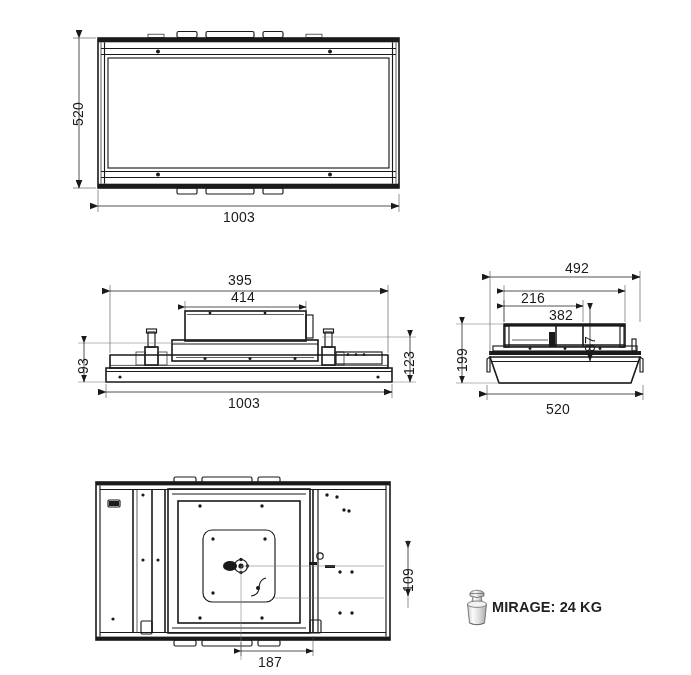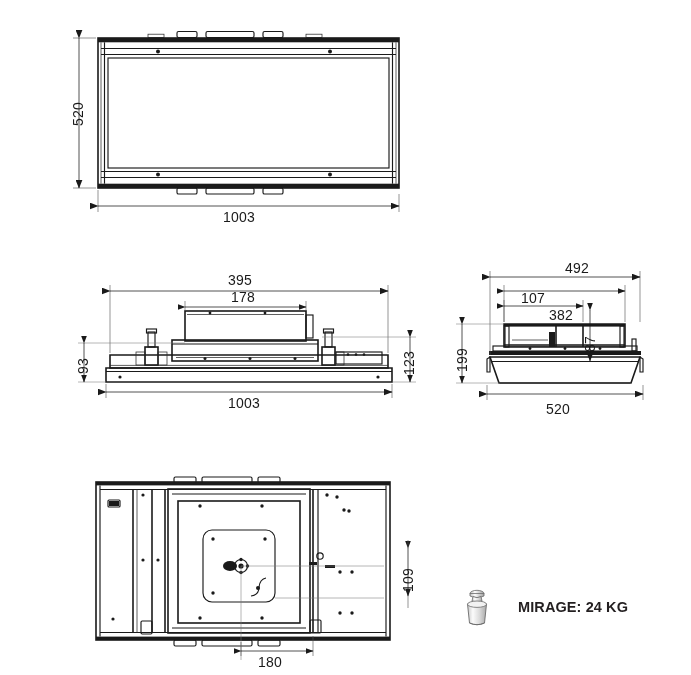--- a/index.html
+++ b/index.html
@@ -23,21 +23,21 @@
     line-height:1;
   }
   .dim.vert{
     transform-origin:left top;
     transform:rotate(-90deg);
   }
 
   
   .weight-block{
     position:absolute;left:462px;top:586px;
-    display:flex;align-items:center;gap:26px;
+    display:flex;align-items:center;gap:0;
   }
   .weight-icon{width:30px;height:42px;display:block;}
   .weight-label{
     font-family:"Liberation Sans","DejaVu Sans",sans-serif;
     font-size:14.5px;font-weight:700;color:#231f20;
     letter-spacing:0.1px;white-space:nowrap;
   }
 </style>
 </head>
 <body>
@@ -336,34 +336,34 @@
         <line class="ext" x1="313" y1="636" x2="313" y2="656"></line>
         <line class="dimline" x1="241" y1="651" x2="313" y2="651" marker-start="url(#arS)" marker-end="url(#arS)"></line>
       </g>
     </g>
   </svg>
 
   <div class="dim vert" style="left:71px;top:126px;">520</div>
   <div class="dim" style="left:223px;top:210px;">1003</div>
 
   <div class="dim" style="left:228px;top:273px;">395</div>
-  <div class="dim" style="left:231px;top:290px;">178</div>
+  <div class="dim" style="left:231px;top:290px;">414</div>
   <div class="dim" style="left:228px;top:396px;">1003</div>
   <div class="dim vert" style="left:76px;top:374px;">93</div>
   <div class="dim vert" style="left:402px;top:375px;">123</div>
 
   <div class="dim" style="left:549px;top:261px;margin-left:16px;">492</div>
   <div class="dim" style="left:549px;top:276px;margin-top:32px;">382</div>
-  <div class="dim" style="left:521px;top:291px;">107</div>
+  <div class="dim" style="left:521px;top:291px;">216</div>
   <div class="dim vert" style="left:455px;top:372px;">199</div>
   <div class="dim vert" style="left:583px;top:352px;">87</div>
   <div class="dim" style="left:546px;top:402px;">520</div>
 
   <div class="dim vert" style="left:401px;top:592px;">109</div>
-  <div class="dim" style="left:258px;top:655px;">180</div>
+  <div class="dim" style="left:258px;top:655px;">187</div>
 
   <div class="weight-block">
     <svg class="weight-icon" viewBox="0 0 30 42">
       <defs>
         <linearGradient id="wg" x1="0" y1="0" x2="1" y2="0">
           <stop offset="0%" stop-color="#c9c9c9"></stop>
           <stop offset="28%" stop-color="#fbfbfb"></stop>
           <stop offset="62%" stop-color="#dcdcdc"></stop>
           <stop offset="100%" stop-color="#a8a8a8"></stop>
         </linearGradient>

